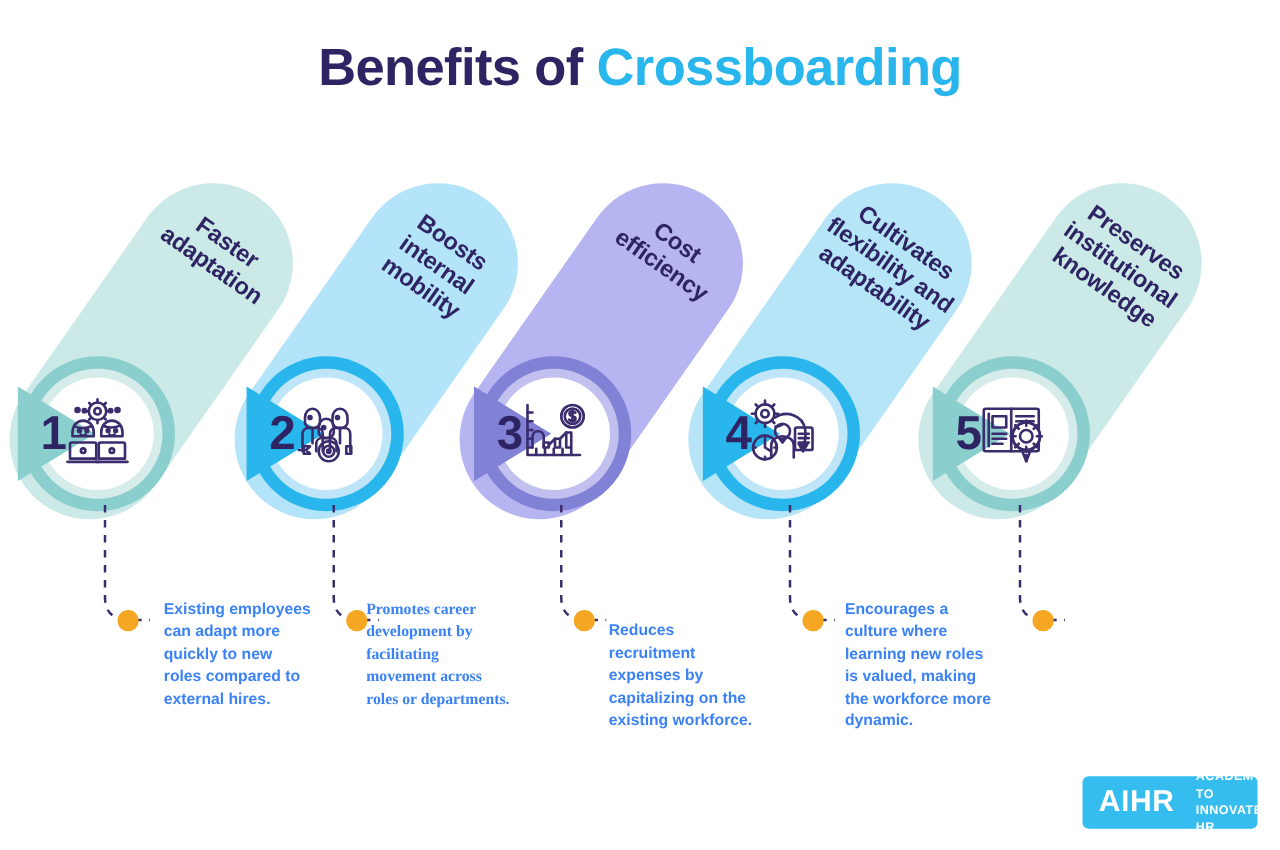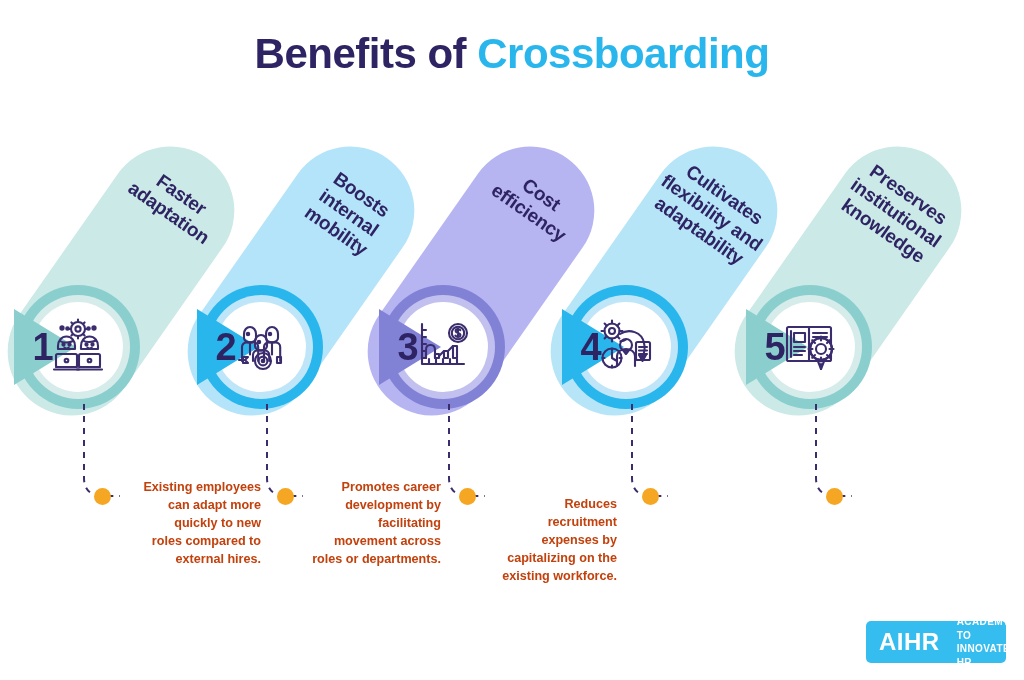--- a/index.html
+++ b/index.html
@@ -102,26 +102,25 @@
   .dot{
     position:absolute;
     width:17px;height:17px;border-radius:50%;
     background:#f5a623;
   }
 
   
   .desc{
     position:absolute;
     width:130px;
-    color:#c2410c;
+    color:#3b82f6;
     font-size:12.6px;
     font-weight:bold;
     line-height:1.42;
     white-space:pre-line;
-    text-align:right;
   }
 
   
   .logo{
     position:absolute;
     left:866px;top:621px;
     width:140px;height:42px;
     background:#35bdf0;
     border-radius:5px;
     display:flex;align-items:center;
@@ -331,30 +330,36 @@
   <div class="dot" style="left:277px;top:488px;"></div>
   <div class="dot" style="left:459px;top:488px;"></div>
   <div class="dot" style="left:642px;top:488px;"></div>
   <div class="dot" style="left:826px;top:488px;"></div>
 
   <div class="desc" style="left:131px;top:479px;">Existing employees
 can adapt more
 quickly to new
 roles compared to
 external hires.</div>
-  <div class="desc" style="left:311px;top:479px;">Promotes career
+  <div class="desc" style="left:293px;top:479px;font-family:Liberation Serif, serif;">Promotes career
 development by
 facilitating
 movement across
 roles or departments.</div>
   <div class="desc" style="left:487px;top:496px;">Reduces
 recruitment
 expenses by
 capitalizing on the
 existing workforce.</div>
+  <div class="desc" style="left:676px;top:479px;">Encourages a
+culture where
+learning new roles
+is valued, making
+the workforce more
+dynamic.</div>
 
   <div class="logo">
     <div class="logo-main">AIHR</div>
     <div class="logo-div"></div>
     <div class="logo-sub">ACADEMY TO
 INNOVATE HR</div>
   </div>
 
 </div>
 

